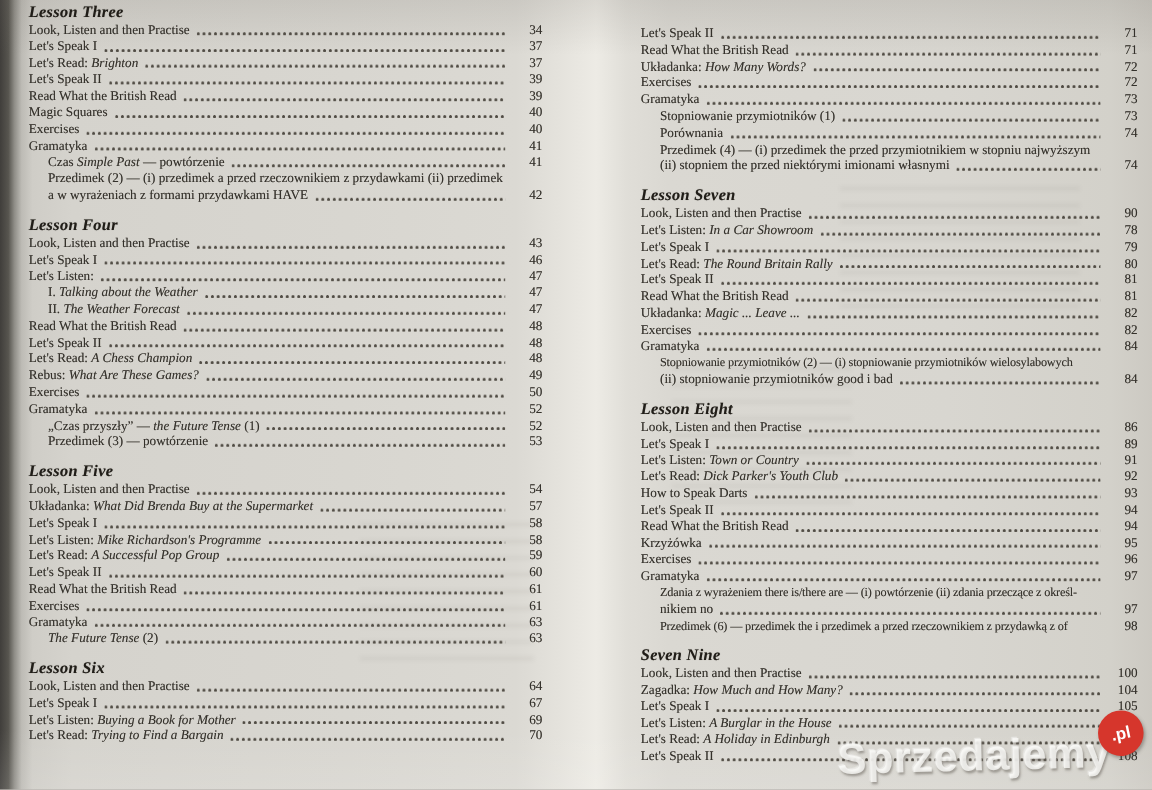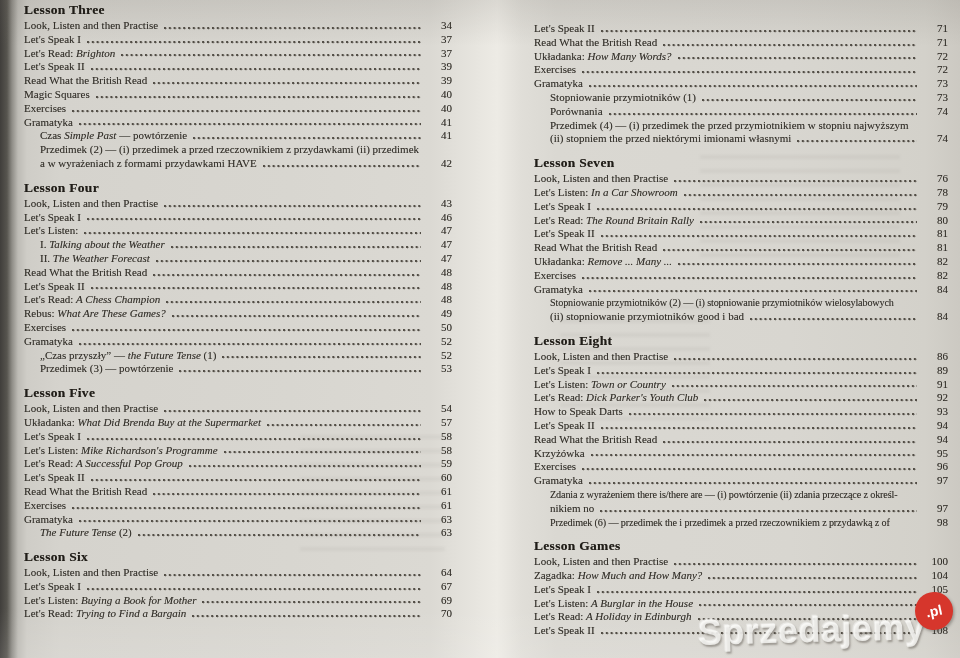--- a/index.html
+++ b/index.html
@@ -12,21 +12,21 @@
       linear-gradient(90deg,
         #403e3b 0px,#57554f 7px,#8f8d87 12px,#bdbbb5 18px,#cfcdc7 27px,
         #d5d3cd 60px,#d8d6d0 290px,#dbd9d3 430px,#e5e3dd 468px,#edebe5 497px,
         #e0ded8 522px,#dad8d2 556px,#d8d6d0 790px,#d3d1ca 925px,#ccc9c2 960px);
   }
   .page{position:absolute;top:0;box-sizing:border-box;}
   .page-left{left:0;width:470px;padding:2px 18px 0 24px;}
   .page-right{left:470px;width:490px;padding:22px 12px 0 64px;}
   .lesson-header{
     font-size:13.5px;font-weight:bold;line-height:15px;margin:9px 0 2px;
-    color:#201d18;letter-spacing:.3px;text-shadow:0 0 .6px rgba(40,36,30,.55);
+    color:#201d18;letter-spacing:.3px;text-shadow:0 0 .6px rgba(40,36,30,.55);font-style:italic;
   }
   .section:first-child .lesson-header{margin-top:0;}
   .toc-row{
     display:flex;align-items:flex-end;font-size:11px;line-height:13.8px;
     white-space:pre;text-shadow:0 0 .5px rgba(60,55,48,.45);
   }
   .ind1 .label{padding-left:16px;}
   .label{white-space:pre;}
   .it{font-style:italic;}
   .bd{font-weight:normal;}
@@ -120,27 +120,27 @@
         <div class="toc-row"><span class="label"><span>Układanka: </span><span class="it">How Many Words?</span></span><span class="leader"></span><span class="pagenum">72</span></div>
         <div class="toc-row"><span class="label"><span>Exercises</span></span><span class="leader"></span><span class="pagenum">72</span></div>
         <div class="toc-row"><span class="label"><span>Gramatyka</span></span><span class="leader"></span><span class="pagenum">73</span></div>
         <div class="toc-row ind1"><span class="label"><span>Stopniowanie przymiotników (1)</span></span><span class="leader"></span><span class="pagenum">73</span></div>
         <div class="toc-row ind1"><span class="label"><span>Porównania</span></span><span class="leader"></span><span class="pagenum">74</span></div>
         <div class="toc-row ind1"><span class="label"><span>Przedimek (4) — (i) przedimek </span><span class="bd">the</span><span> przed przymiotnikiem w stopniu najwyższym</span></span></div>
         <div class="toc-row ind1"><span class="label"><span>(ii) stopniem </span><span class="bd">the</span><span> przed niektórymi imionami własnymi</span></span><span class="leader"></span><span class="pagenum">74</span></div>
       </div>
       <div class="section">
         <div class="lesson-header">Lesson Seven</div>
-        <div class="toc-row"><span class="label"><span>Look, Listen and then Practise</span></span><span class="leader"></span><span class="pagenum">76</span></div>
+        <div class="toc-row"><span class="label"><span>Look, Listen and then Practise</span></span><span class="leader"></span><span class="pagenum">90</span></div>
         <div class="toc-row"><span class="label"><span>Let's Listen: </span><span class="it">In a Car Showroom</span></span><span class="leader"></span><span class="pagenum">78</span></div>
         <div class="toc-row"><span class="label"><span>Let's Speak I</span></span><span class="leader"></span><span class="pagenum">79</span></div>
         <div class="toc-row"><span class="label"><span>Let's Read: </span><span class="it">The Round Britain Rally</span></span><span class="leader"></span><span class="pagenum">80</span></div>
         <div class="toc-row"><span class="label"><span>Let's Speak II</span></span><span class="leader"></span><span class="pagenum">81</span></div>
         <div class="toc-row"><span class="label"><span>Read What the British Read</span></span><span class="leader"></span><span class="pagenum">81</span></div>
-        <div class="toc-row"><span class="label"><span>Układanka: </span><span class="it">Remove ... Many ...</span></span><span class="leader"></span><span class="pagenum">82</span></div>
+        <div class="toc-row"><span class="label"><span>Układanka: </span><span class="it">Magic ... Leave ...</span></span><span class="leader"></span><span class="pagenum">82</span></div>
         <div class="toc-row"><span class="label"><span>Exercises</span></span><span class="leader"></span><span class="pagenum">82</span></div>
         <div class="toc-row"><span class="label"><span>Gramatyka</span></span><span class="leader"></span><span class="pagenum">84</span></div>
         <div class="toc-row ind1 tight"><span class="label"><span>Stopniowanie przymiotników (2) — (i) stopniowanie przymiotników wielosylabowych</span></span></div>
         <div class="toc-row ind1"><span class="label"><span>(ii) stopniowanie przymiotników </span><span class="bd">good</span><span> i </span><span class="bd">bad</span></span><span class="leader"></span><span class="pagenum">84</span></div>
       </div>
       <div class="section">
         <div class="lesson-header">Lesson Eight</div>
         <div class="toc-row"><span class="label"><span>Look, Listen and then Practise</span></span><span class="leader"></span><span class="pagenum">86</span></div>
         <div class="toc-row"><span class="label"><span>Let's Speak I</span></span><span class="leader"></span><span class="pagenum">89</span></div>
         <div class="toc-row"><span class="label"><span>Let's Listen: </span><span class="it">Town or Country</span></span><span class="leader"></span><span class="pagenum">91</span></div>
@@ -149,21 +149,21 @@
         <div class="toc-row"><span class="label"><span>Let's Speak II</span></span><span class="leader"></span><span class="pagenum">94</span></div>
         <div class="toc-row"><span class="label"><span>Read What the British Read</span></span><span class="leader"></span><span class="pagenum">94</span></div>
         <div class="toc-row"><span class="label"><span>Krzyżówka</span></span><span class="leader"></span><span class="pagenum">95</span></div>
         <div class="toc-row"><span class="label"><span>Exercises</span></span><span class="leader"></span><span class="pagenum">96</span></div>
         <div class="toc-row"><span class="label"><span>Gramatyka</span></span><span class="leader"></span><span class="pagenum">97</span></div>
         <div class="toc-row ind1 tight"><span class="label"><span>Zdania z wyrażeniem </span><span class="bd">there is/there are</span><span> — (i) powtórzenie (ii) zdania przeczące z określ-</span></span></div>
         <div class="toc-row ind1"><span class="label"><span>nikiem </span><span class="bd">no</span></span><span class="leader"></span><span class="pagenum">97</span></div>
         <div class="toc-row ind1 tight"><span class="label"><span>Przedimek (6) — przedimek </span><span class="bd">the</span><span> i przedimek </span><span class="bd">a</span><span> przed rzeczownikiem z przydawką z </span><span class="bd">of</span></span><span class="filler"></span><span class="pagenum">98</span></div>
       </div>
       <div class="section">
-        <div class="lesson-header">Lesson Games</div>
+        <div class="lesson-header">Seven Nine</div>
         <div class="toc-row"><span class="label"><span>Look, Listen and then Practise</span></span><span class="leader"></span><span class="pagenum">100</span></div>
         <div class="toc-row"><span class="label"><span>Zagadka: </span><span class="it">How Much and How Many?</span></span><span class="leader"></span><span class="pagenum">104</span></div>
         <div class="toc-row"><span class="label"><span>Let's Speak I</span></span><span class="leader"></span><span class="pagenum">105</span></div>
         <div class="toc-row"><span class="label"><span>Let's Listen: </span><span class="it">A Burglar in the House</span></span><span class="leader"></span><span class="pagenum">105</span></div>
         <div class="toc-row"><span class="label"><span>Let's Read: </span><span class="it">A Holiday in Edinburgh</span></span><span class="leader"></span><span class="pagenum">106</span></div>
         <div class="toc-row"><span class="label"><span>Let's Speak II</span></span><span class="leader"></span><span class="pagenum">108</span></div>
       </div>
     </div>
 
   <div class="ghost g1"></div>

